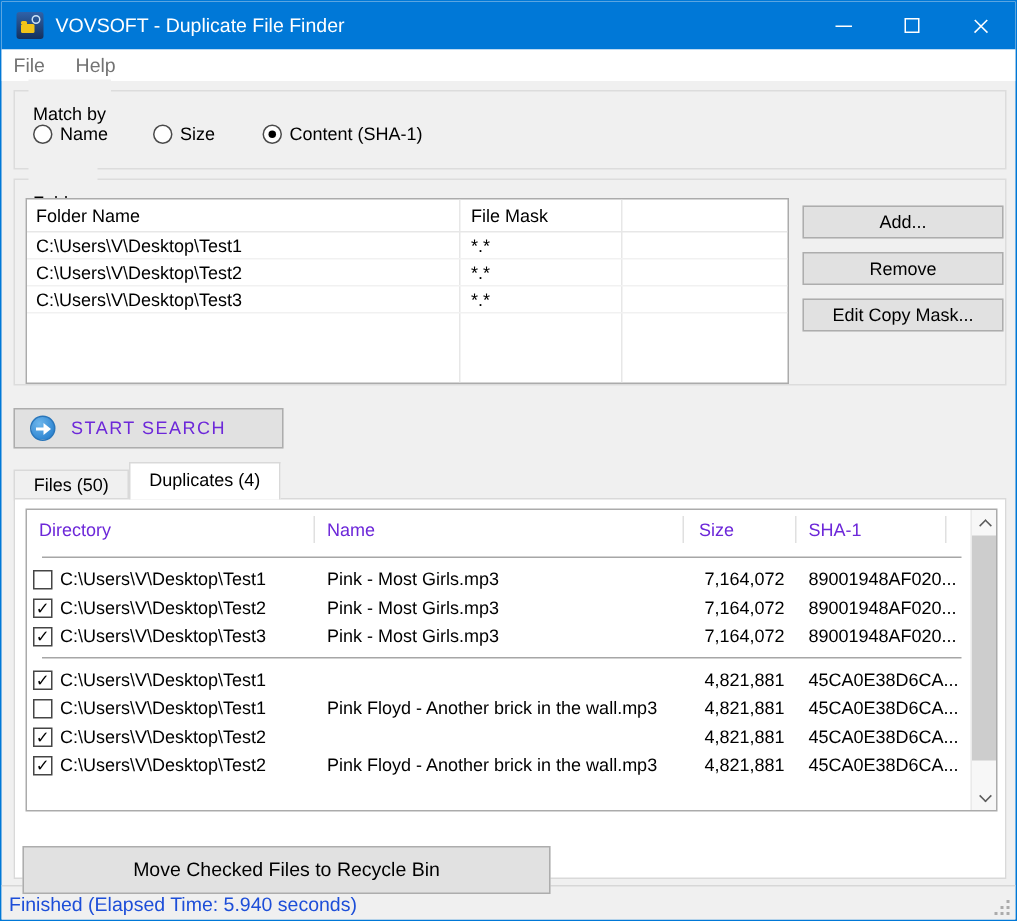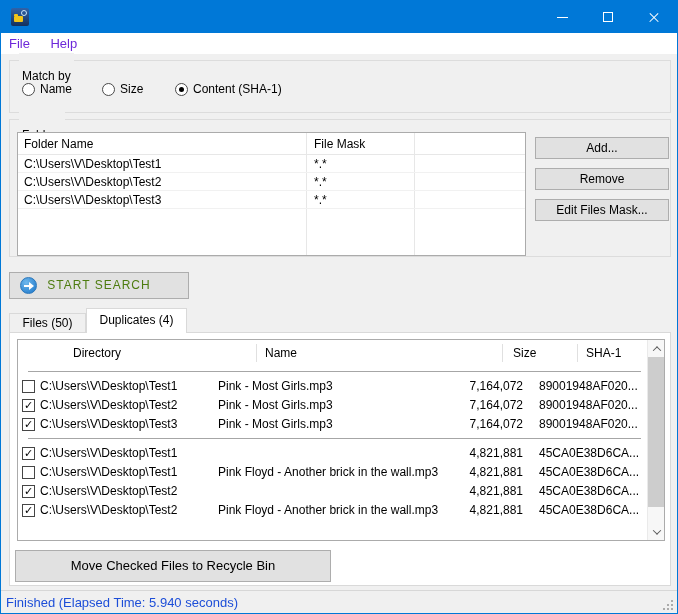--- a/index.html
+++ b/index.html
@@ -18,21 +18,21 @@
   .win-btn{ position:absolute; top:0; width:46px; height:32px; display:flex; align-items:center; justify-content:center; }
   .wb-min{ right:92px; } .wb-max{ right:46px; } .wb-close{ right:0; }
   .glyph-min{ width:11px; height:1px; background:#fff; }
   .glyph-max{ width:10px; height:10px; border:1px solid #fff; }
   .glyph-x{ position:relative; width:12px; height:12px; }
   .glyph-x span{ position:absolute; left:0; top:5.5px; width:12px; height:1.2px; background:#fff; }
   .glyph-x span:first-child{ transform:rotate(45deg); } .glyph-x span:last-child{ transform:rotate(-45deg); }
 
   
   .menubar{ position:absolute; left:0; top:32px; width:100%; height:21px; background:#fff; }
-  .menu-item{ display:inline-block; padding:0 8px; font-size:13px; line-height:21px; color:#6d28d9; }
+  .menu-item{ display:inline-block; padding:0 8px; font-size:13px; line-height:21px; color:#737373; }
 
   
   .groupbox{ position:absolute; border:1px solid #DCDCDC; }
   .gb-legend{ position:absolute; left:9px; top:-8px; background:var(--client-bg,#F0F0F0); padding:16px 3px; font-size:12px; color:#000; }
   .gb-matchby{ left:8px; top:59px; width:662px; height:53px; }
   .gb-folders{ left:8px; top:118px; width:662px; height:138px; }
 
   
   .radio-item{ position:absolute; top:20px; display:flex; align-items:center; height:16px; }
   .radio-circle{ width:13px; height:13px; border:1px solid #4a4a4a; border-radius:50%; background:#fff; margin-right:5px; position:relative; flex:none; }
@@ -50,37 +50,37 @@
   .ft-row .c1, .ft-row .c2{ line-height:18px; }
 
   
   .side-btn{ position:absolute; left:534px; width:134px; height:22px; background:var(--btn-bg,#E1E1E1);
              border:1px solid var(--btn-border,#ADADAD); font-size:12px; text-align:center; line-height:20px; color:#000; }
   .btn-add{ top:136px; } .btn-remove{ top:167px; } .btn-editmask{ top:198px; }
 
   
   .start-btn{ position:absolute; left:8px; top:271px; width:180px; height:27px; background:var(--btn-bg,#E1E1E1);
               border:1px solid var(--btn-border,#ADADAD); }
-  .start-label{ position:absolute; left:0; top:0; width:100%; text-align:center; font-size:12px; letter-spacing:1px; line-height:25px; color:#4d7c0f; }
+  .start-label{ position:absolute; left:0; top:0; width:100%; text-align:center; font-size:12px; letter-spacing:1px; line-height:25px; color:#6d28d9; }
   .icon-circle{ position:absolute; left:10px; top:4px; width:17px; height:17px; border-radius:50%;
                 background:radial-gradient(circle at 35% 30%, #6fb7ec, #2f86d2 75%); border:1px solid #2a76ba; }
   .icon-circle .bar{ position:absolute; left:3px; top:6.5px; width:6px; height:2px; background:#fff; }
   .icon-circle .tri{ position:absolute; left:8px; top:3.5px; width:0; height:0;
                      border-left:5px solid #fff; border-top:4px solid transparent; border-bottom:4px solid transparent; }
 
   
   .tab{ position:absolute; font-size:12px; text-align:center; color:#000; }
   .tab-files{ left:8px; top:312px; width:77px; height:21px; background:#F0F0F0; border:1px solid #D9D9D9; line-height:19px; z-index:1; }
   .tab-dup{ left:85px; top:307px; width:101px; height:25px; background:#fff; border:1px solid #D9D9D9; border-bottom:none; line-height:23px; z-index:3; }
   .tab-panel{ position:absolute; left:8px; top:331px; width:662px; height:254px; background:#fff; border:1px solid #D9D9D9; z-index:2; }
 
   
   .dup-table{ position:absolute; left:16px; top:338px; width:648px; height:202px; background:#fff; border:1px solid #ABABAB; z-index:4; overflow:hidden; }
   .dt-header{ position:relative; height:27px; }
-  .dt-header span{ position:absolute; font-size:12px; line-height:27px; color:#000000; white-space:nowrap;margin-left:47px; }
+  .dt-header span{ position:absolute; font-size:12px; line-height:27px; color:#6d28d9; white-space:nowrap; }
   .dh-dir{ left:8px; } .dh-name{ left:200px; } .dh-size{ left:448px; } .dh-sha{ left:521px; }
   .dh-v{ position:absolute; top:4px; height:18px; width:1px; background:#E0E0E0; }
   .dh-v1{ left:191px; } .dh-v2{ left:437px; } .dh-v3{ left:512px; } .dh-v4{ left:612px; }
   .dt-body{ position:absolute; left:0; top:27px; width:629px; }
   .dsep{ height:1px; background:#A6A6A6; margin:4px 6px 5px 10px; }
   .drow{ position:relative; height:19px; }
   .drow span{ position:absolute; font-size:12px; line-height:19px; white-space:nowrap; color:#000; }
   .drow .cb{ left:4px; top:3px; width:13px; height:13px; border:1px solid #454545; background:#fff;
              font-family:"DejaVu Sans", sans-serif; font-size:11px; line-height:12px; text-align:center; }
   .drow .cb.checked::after{ content:"\2713"; }
@@ -90,40 +90,41 @@
   
   .dt-scroll{ position:absolute; top:0; right:0; width:17px; height:200px; background:#F7F7F7; border-left:1px solid #EAEAEA; }
   .sb-btn{ position:absolute; left:0; width:17px; height:17px; display:flex; align-items:center; justify-content:center; }
   .sb-up{ top:0; } .sb-down{ bottom:0; }
   .chev{ width:6px; height:6px; border-left:1.5px solid #5a5a5a; border-top:1.5px solid #5a5a5a; }
   .chev-up{ transform:rotate(45deg) translate(1px,1px); }
   .chev-down{ transform:rotate(225deg) translate(1px,1px); }
   .sb-thumb{ position:absolute; left:0; top:17px; width:17px; height:150px; background:#CDCDCD; }
 
   
-  .move-btn{ position:absolute; left:14px; top:549px; width:316px; height:32px; background:var(--btn-bg,#E1E1E1);
+  .move-btn{ position:absolute; left:14px; top:563px; width:352px; height:32px; background:var(--btn-bg,#E1E1E1);
              border:1px solid var(--btn-border,#ADADAD); font-size:13px; text-align:center; line-height:30px; color:#000; z-index:5; }
 
   
   .statusbar{ position:absolute; left:0; top:589px; width:100%; height:24px; background:var(--client-bg,#F0F0F0);
               border-top:1px solid #D7D7D7; }
   .status-text{ position:absolute; left:5px; top:0; font-size:13px; line-height:23px; color:#1d4ed8; }
   .grip{ position:absolute; right:4px; bottom:4px; width:2px; height:2px; background:#ABABAB;
          box-shadow:0 -4px #ABABAB, 0 -8px #ABABAB, -4px 0 #ABABAB, -4px -4px #ABABAB, -8px 0 #ABABAB; }
 </style>
 </head>
 <body>
 
 <div class="window">
 
   <div class="titlebar">
     <div class="app-icon">
       <span class="folder"></span>
       <span class="lens"></span>
     </div>
+    <div class="title">VOVSOFT - Duplicate File Finder</div>
     <div class="win-btn wb-min">
       <span class="glyph-min"></span>
     </div>
     <div class="win-btn wb-max">
       <span class="glyph-max"></span>
     </div>
     <div class="win-btn wb-close">
       <span class="glyph-x">
           <span></span>
           <span></span>
@@ -176,21 +177,21 @@
         </div>
         <div class="ft-row">
           <span class="c1">C:\Users\V\Desktop\Test3</span>
           <span class="c2">*.*</span>
         </div>
       </div>
   </div>
 
   <button class="side-btn btn-remove">Remove</button>
   <button class="side-btn btn-add">Add...</button>
-  <button class="side-btn btn-editmask">Edit Files Mask...</button>
+  <button class="side-btn btn-editmask">Edit Copy Mask...</button>
 
   <div class="start-btn">
     <span class="icon-circle">
       <span class="bar"></span>
         <span class="tri"></span>
     </span>
     <span class="start-label">START SEARCH</span>
   </div>
 
   <div class="tab tab-files">Files (50)</div>

